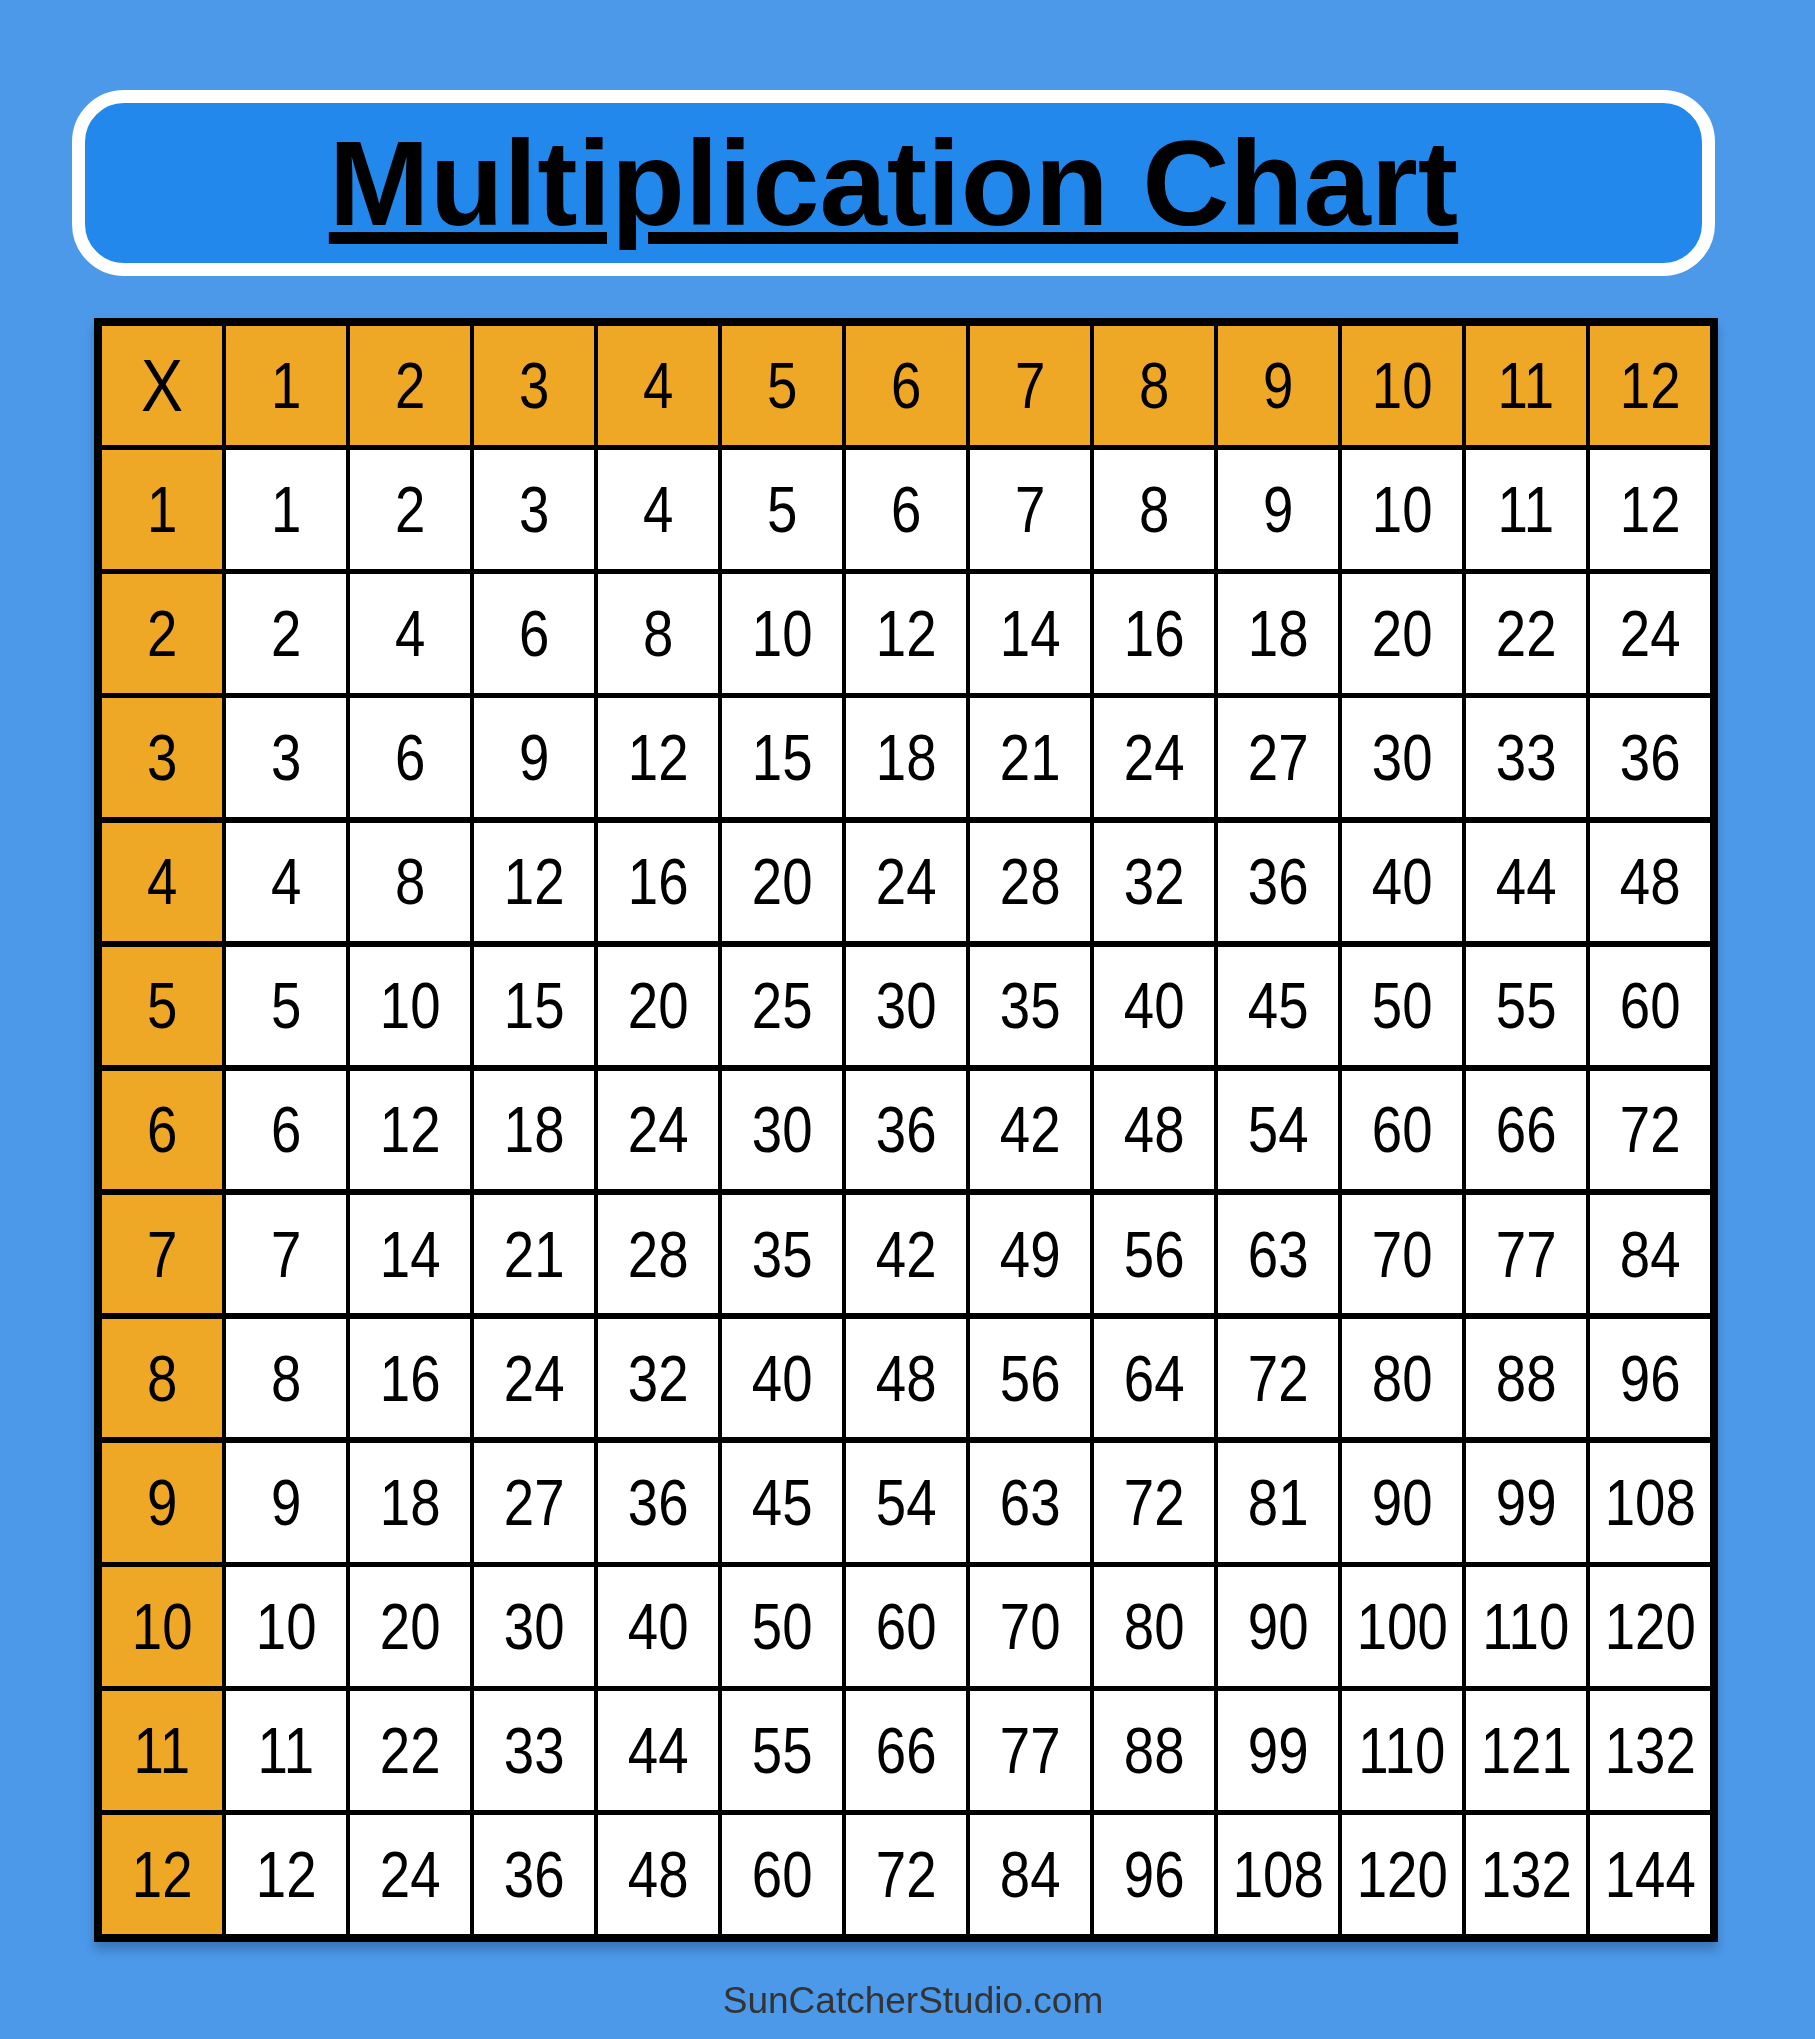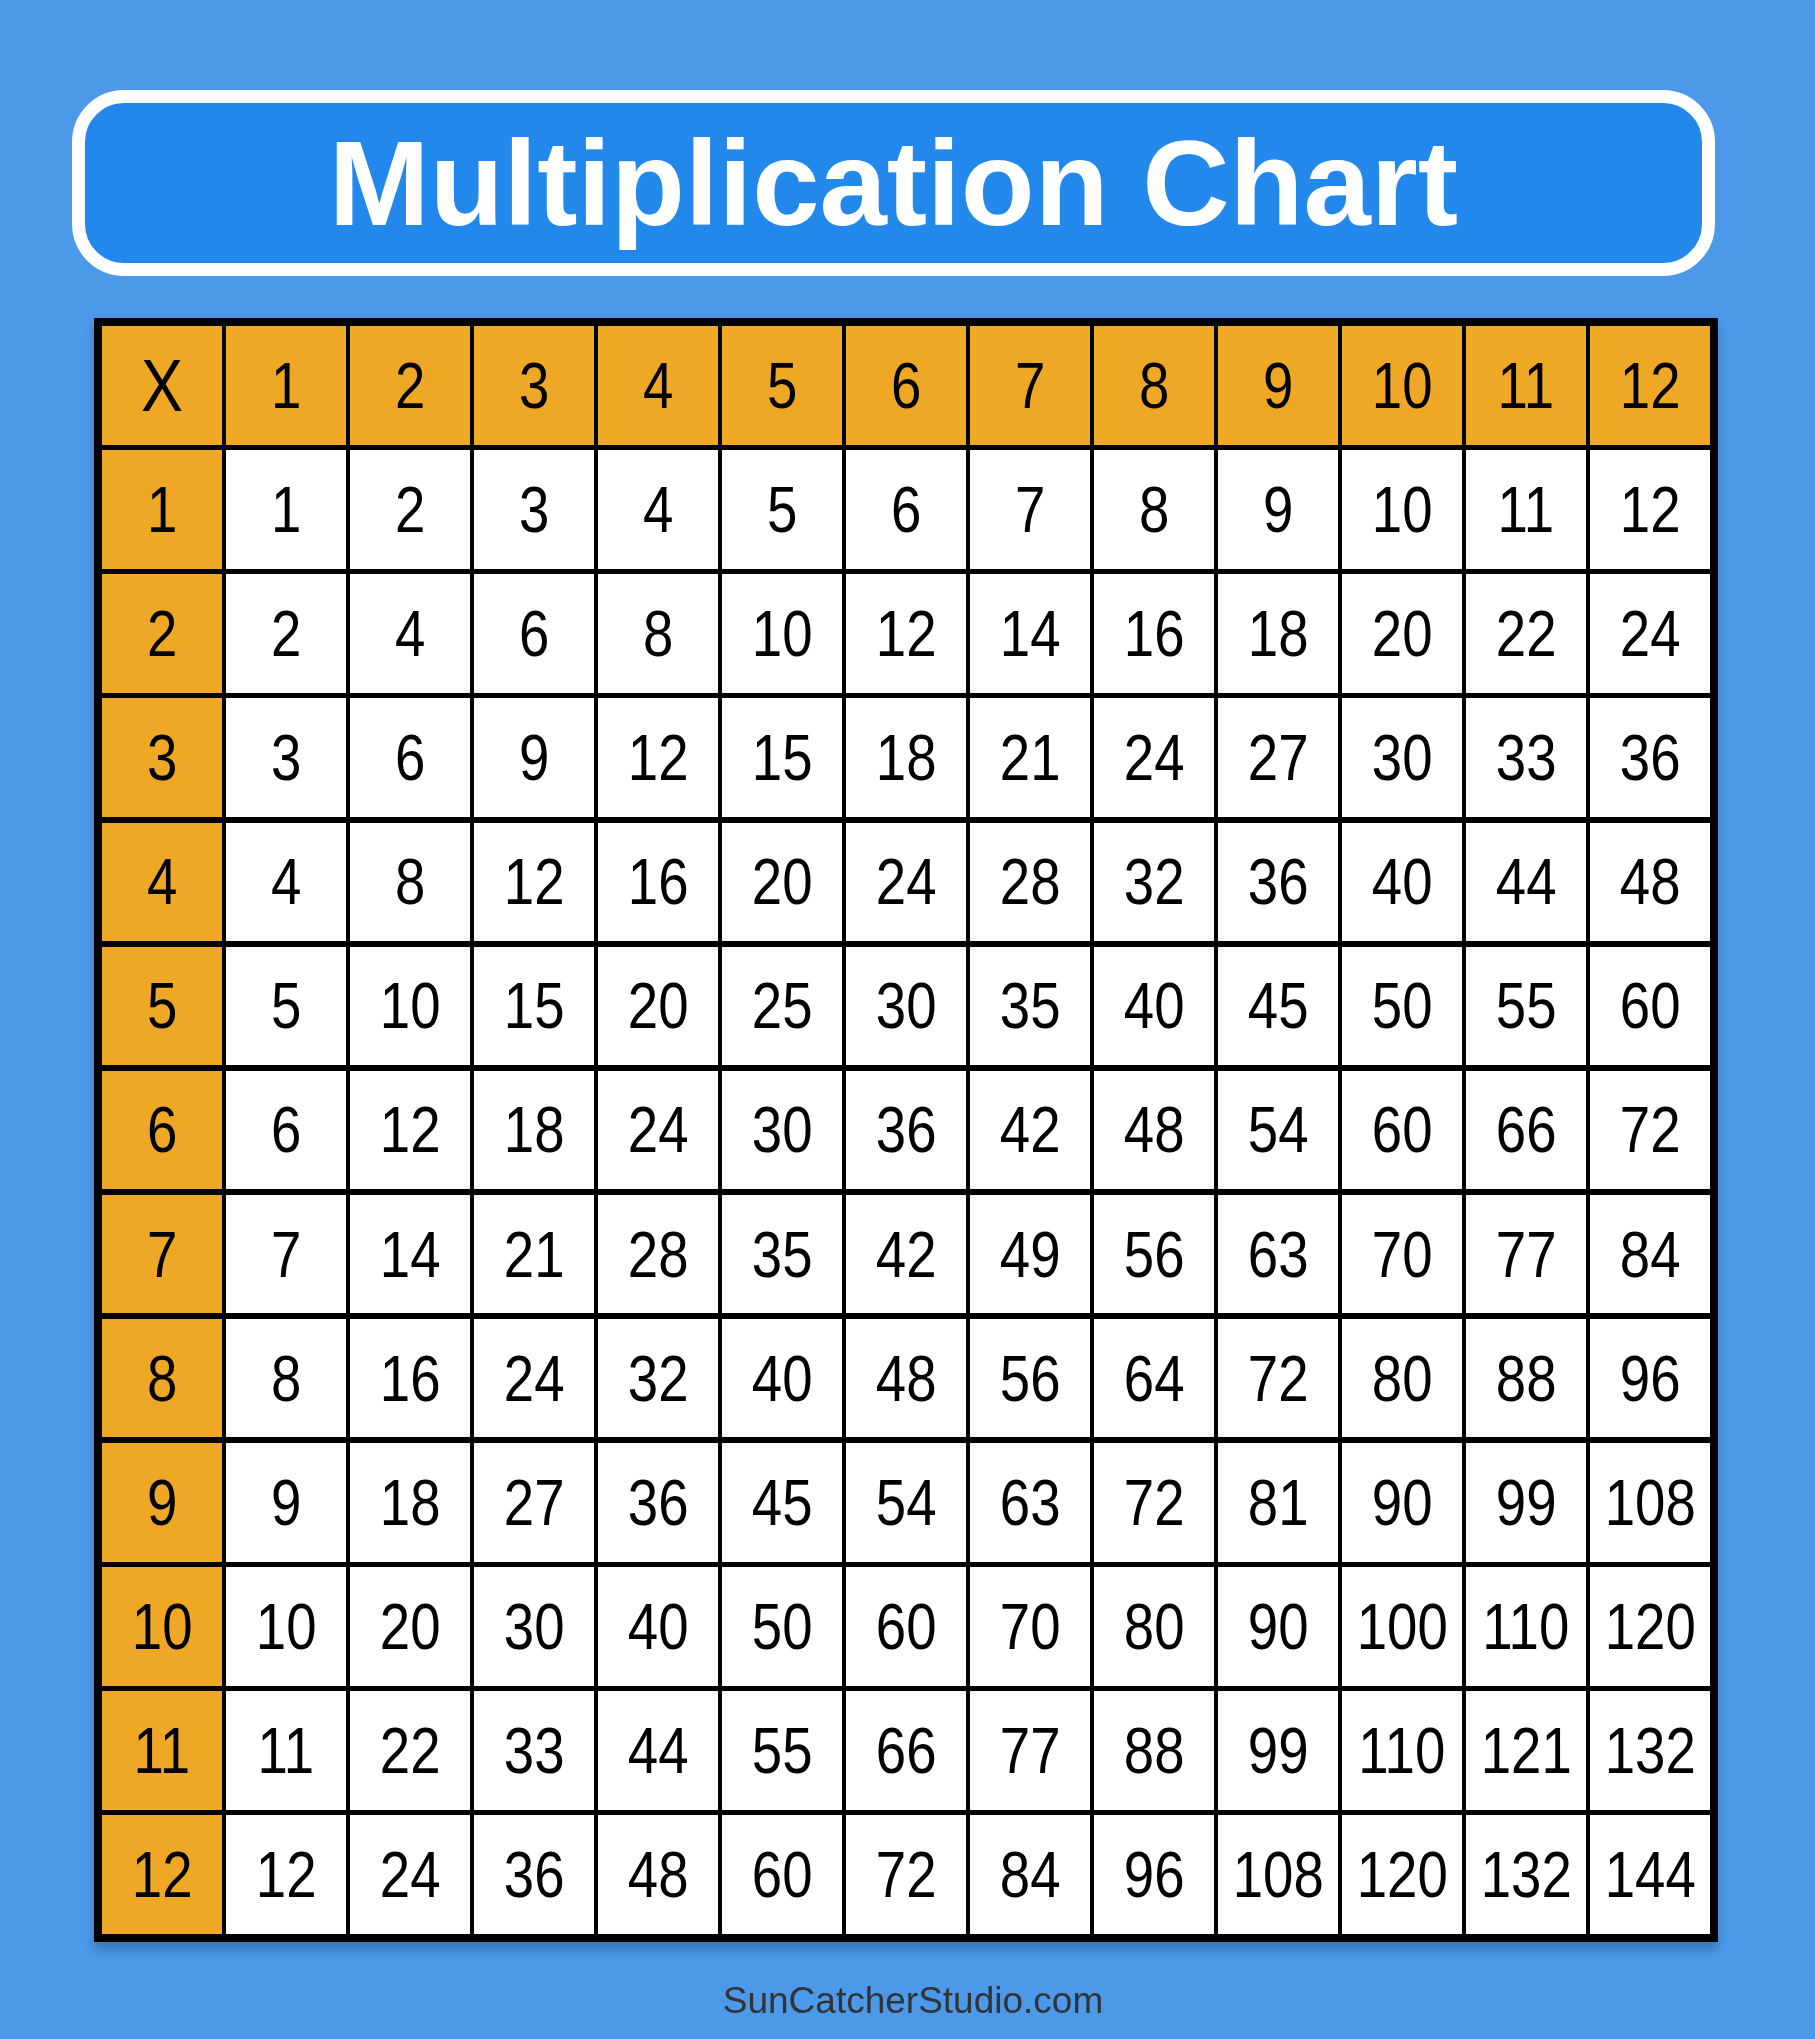--- a/index.html
+++ b/index.html
@@ -21,25 +21,26 @@
     height: 186px;
     box-sizing: border-box;
     background: #2288EC;
     border: 13px solid #FFFFFF;
     border-radius: 52px;
     display: flex;
     align-items: center;
     justify-content: center;
   }
   .banner-title {
-    color: #ffffff;
+    color: #000000;
     font-size: 121px;
     font-weight: bold;
     line-height: 1;
     white-space: nowrap;
+    text-decoration: underline;
   }
 
   
   .mult-table {
     position: absolute;
     left: 94px;
     top: 318px;
     width: 1624px;
     height: 1624px;
     box-sizing: border-box;

